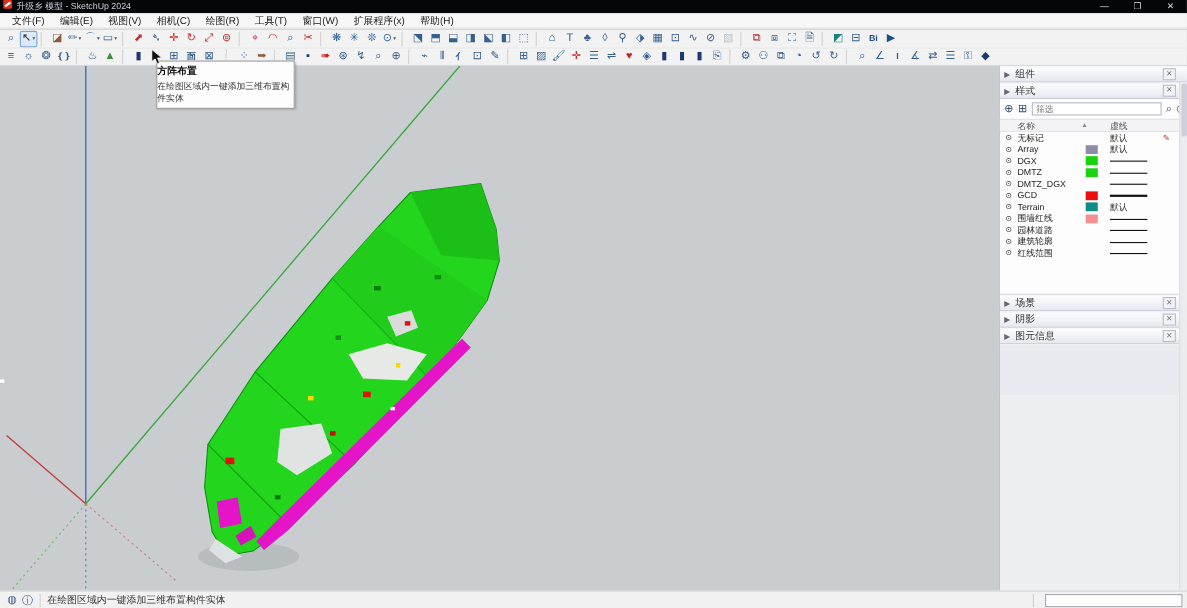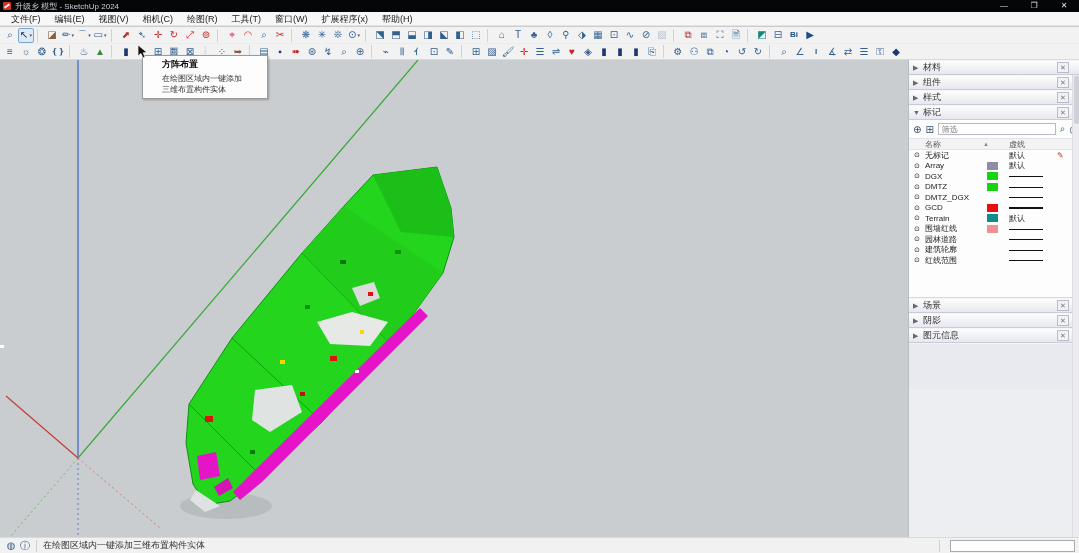--- a/index.html
+++ b/index.html
@@ -2,21 +2,21 @@
 <html><head>
 <meta charset="utf-8">
 <style>
   * { margin:0; padding:0; box-sizing:border-box; }
   html,body { width:1079px; height:553px; overflow:hidden;
     font-family:"Liberation Sans","DejaVu Sans",sans-serif; font-size:9px; color:#222;
     background:#c9cdd0; }
 
   
   #titlebar { position:absolute; left:0; top:0; width:1079px; height:12px; background:#050608;
-    display:flex; align-items:center; color:#c9ced6; font-size:8px; }
+    display:flex; color:#c9ced6; font-size:8px; }
   #app-logo { width:8px; height:8px; margin:0 4px 0 3px; background:#d93025; border-radius:1px;
     display:inline-block; position:relative; }
   #app-logo:after{ content:""; position:absolute; left:1px; top:3px; width:6px; height:2px; background:#fff; transform:rotate(-35deg);}
   #win-controls { margin-left:auto; display:flex; }
   .winbtn { width:30px; height:12px; text-align:center; line-height:11px; font-size:8px; color:#dfe3e8; }
 
   
   #menubar { position:absolute; left:0; top:12px; width:1079px; height:14px; background:#f7f7f7;
     border-bottom:1px solid #e3e3e3; display:flex; align-items:center; padding-left:4px; }
   .menu-item { padding:0 7px; font-size:9px; color:#1a1a1a; height:14px; line-height:14px; }
@@ -29,21 +29,21 @@
     font-size:10px; line-height:1; flex:0 0 auto; position:relative; }
   .tbi.sel { border:1px solid #7aa7d6; background:#dce9f7; border-radius:2px; }
   .tbi .dd { font-size:5px; color:#555; margin-left:1px; }
   .tbsep { width:5px; height:13px; border-left:1px solid #d2d2d2; margin:0 2px 0 3px; flex:0 0 auto; }
 
   
   #viewport { position:absolute; left:0; top:60px; width:908px; height:477px; background:#c9cdd0; overflow:hidden; }
 
   
   #tooltip { position:absolute; left:142px; top:55px; width:126px; background:#fdfdfd;
-    border:1px solid #9a9a9a; box-shadow:1px 1px 2px rgba(0,0,0,.25); padding:2px 19px 3px; z-index:30; }
+    border:1px solid #9a9a9a; box-shadow:1px 1px 2px rgba(0,0,0,.25); padding:2px 0 3px; z-index:30; }
   #tooltip-title { font-size:9px; font-weight:bold; color:#111; margin-bottom:2px; }
   #tooltip-desc { font-size:8px; color:#333; }
 
   #cursor { position:absolute; left:138px; top:45px; z-index:40; }
 
   
   #right-panel { position:absolute; left:908px; top:60px; width:171px; height:477px; background:#eceef2;
     border-left:1px solid #b9bcc2; font-size:9px; }
   #panel-header { height:15px; background:linear-gradient(#ccd2e2,#aeb6cc); border-bottom:1px solid #98a0b4;
     display:flex; align-items:center; padding:0 3px; font-weight:bold; color:#222; }
@@ -285,40 +285,30 @@
   <div id="tooltip-title">方阵布置</div>
   <div id="tooltip-desc">在绘图区域内一键添加三维布置构件实体</div>
 </div>
 
 <div id="right-panel">
 
 
   <div id="sections-top">
       <div class="section-bar">
         <span class="chev">▶</span>
-        <span>材料</span>
-        <span class="xbtn">✕</span>
-      </div>
-      <div class="section-bar">
-        <span class="chev">▶</span>
         <span>组件</span>
         <span class="xbtn">✕</span>
       </div>
       <div class="section-bar">
         <span class="chev">▶</span>
         <span>样式</span>
         <span class="xbtn">✕</span>
       </div>
     </div>
 
-  <div class="section-bar">
-    <span class="chev">▼</span>
-    <span>标记</span>
-    <span class="xbtn">✕</span>
-  </div>
 
   <div id="tags-content">
     <div id="tags-toolbar">
       <span class="ticon">⊕</span>
       <span class="ticon">⊞</span>
       <input id="tag-filter" placeholder="筛选" style="">
       <span class="ticon">⌕</span>
       <span class="ticon">◎</span>
 
     </div>

